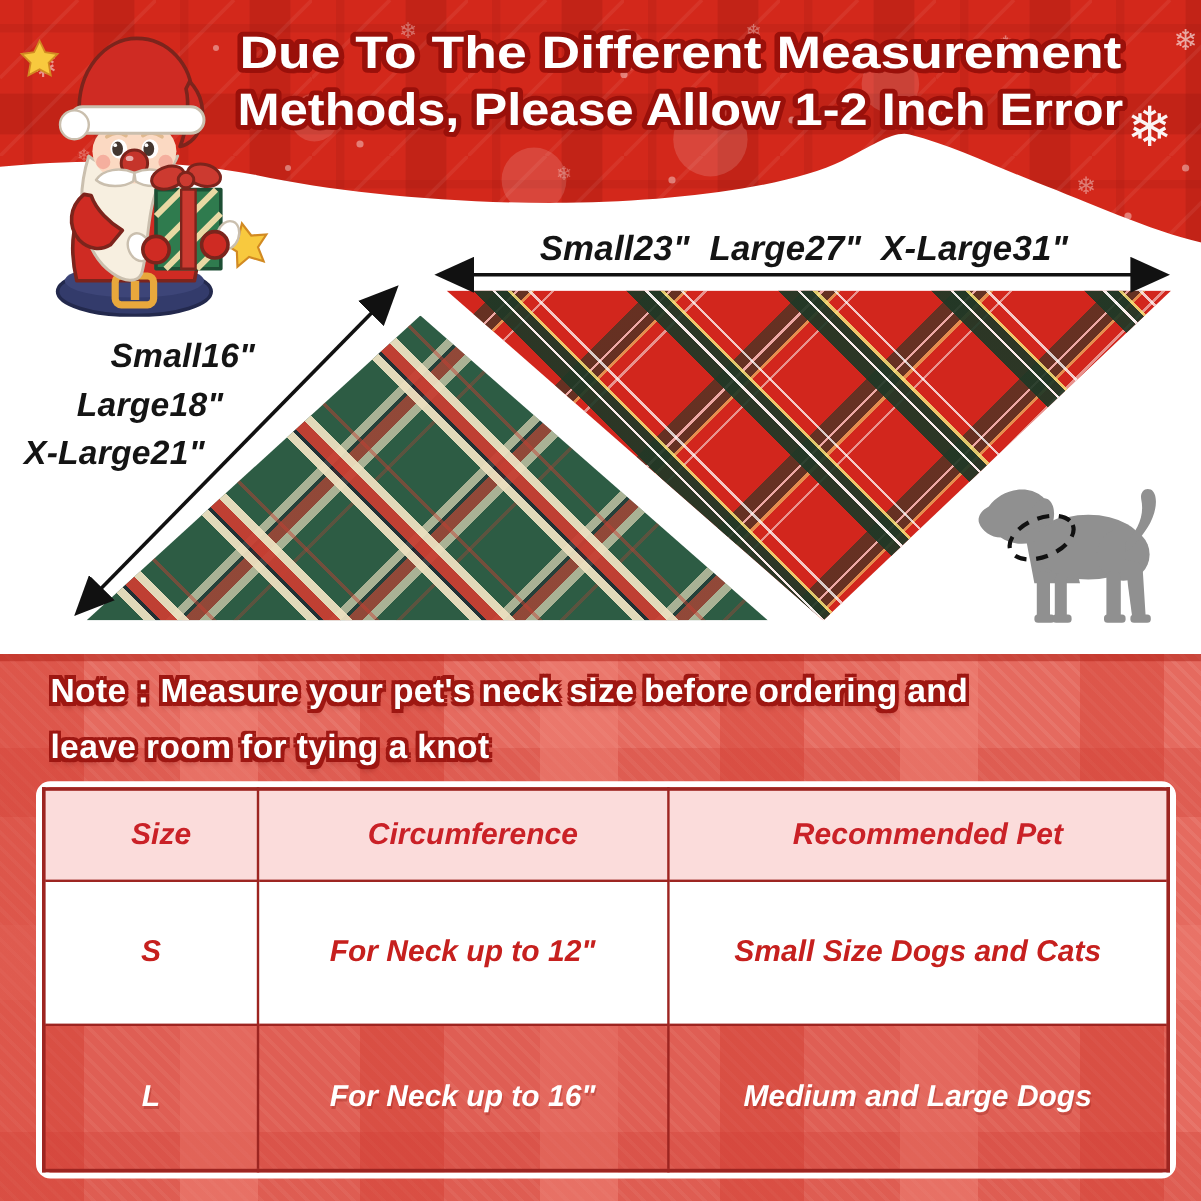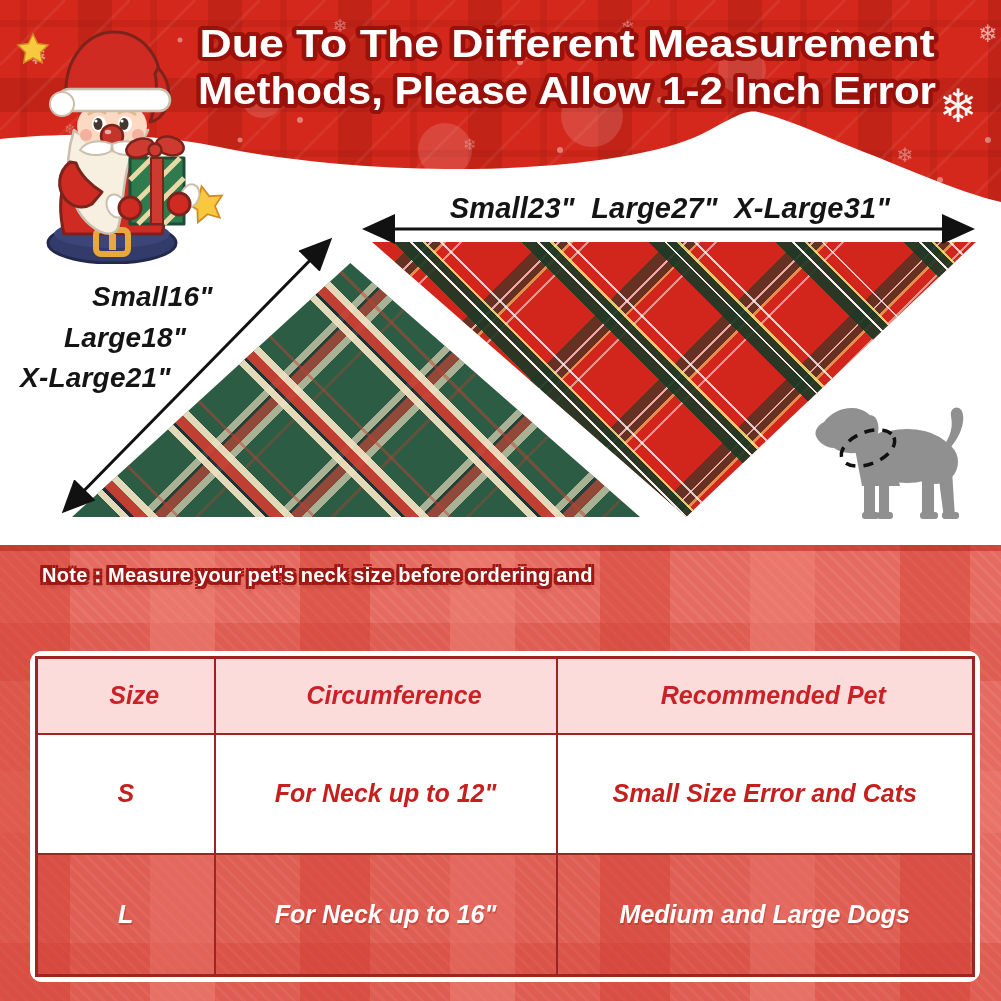--- a/index.html
+++ b/index.html
@@ -17,21 +17,21 @@
       repeating-linear-gradient(0deg, rgba(205,58,48,.28) 0 58px, rgba(0,0,0,0) 58px 168px, rgba(240,132,120,.32) 168px 230px, rgba(0,0,0,0) 230px 320px),
       repeating-linear-gradient(45deg, rgba(255,255,255,.07) 0 3px, rgba(0,0,0,0) 3px 9px);
   }
   .bottom-section-topline{
     position:absolute;left:0;top:0;width:100%;height:6px;
     background:rgba(180,38,28,.55);
   }
   
   .note-text{
     position:absolute;left:42px;top:552px;width:940px;
-    font-weight:bold;font-size:20px;line-height:47px;color:#fff;
+    font-weight:bold;font-size:28px;line-height:47px;color:#fff;
     letter-spacing:.3px;
     text-shadow:
       -3px -3px 0 #9e1712, 0 -3px 0 #9e1712, 3px -3px 0 #9e1712,
       -3px 0 0 #9e1712, 3px 0 0 #9e1712,
       -3px 3px 0 #9e1712, 0 3px 0 #9e1712, 3px 3px 0 #9e1712,
       0 5px 4px rgba(110,10,8,.35);
   }
   
   .table-frame{
     position:absolute;left:30px;top:651px;width:950px;height:331px;
@@ -272,39 +272,40 @@
       <rect x="65" y="114" width="16" height="7" rx="3"></rect>
       <rect x="108" y="114" width="18" height="7" rx="3"></rect>
       <rect x="130" y="114" width="17" height="7" rx="3"></rect>
       <path d="M126,54 C136,44 142,32 139,18 C138,12 142,8 147,10 C154,14 152,30 144,42 C138,51 132,58 126,62 Z"></path>
     </g>
     <ellipse cx="56" cy="50" rx="28" ry="16" fill="none" stroke="#111" stroke-width="3.5" stroke-dasharray="10 8" transform="rotate(-22 56 50)"></ellipse>
   </svg>
 
   <div class="note-text">
     <div>Note：Measure your pet's neck size before ordering and</div>
+    <div>leave room for tying a knot</div>
   </div>
 
   <div class="table-frame">
     <table class="size-table">
       <colgroup>
           <col style="width:19%">
           <col style="width:36.5%">
           <col style="width:44.5%">
         </colgroup>
       <tbody>
           <tr class="hdr">
         <th>Size</th>
         <th>Circumference</th>
         <th>Recommended Pet</th>
       </tr>
       <tr class="row-white">
         <td>S</td>
         <td>For Neck up to 12"</td>
-        <td>Small Size Error and Cats</td>
+        <td>Small Size Dogs and Cats</td>
       </tr>
       <tr class="row-clear">
         <td>L</td>
         <td>For Neck up to 16"</td>
         <td>Medium and Large Dogs</td>
       </tr>
     </tbody>
       </table>
   </div>
 

